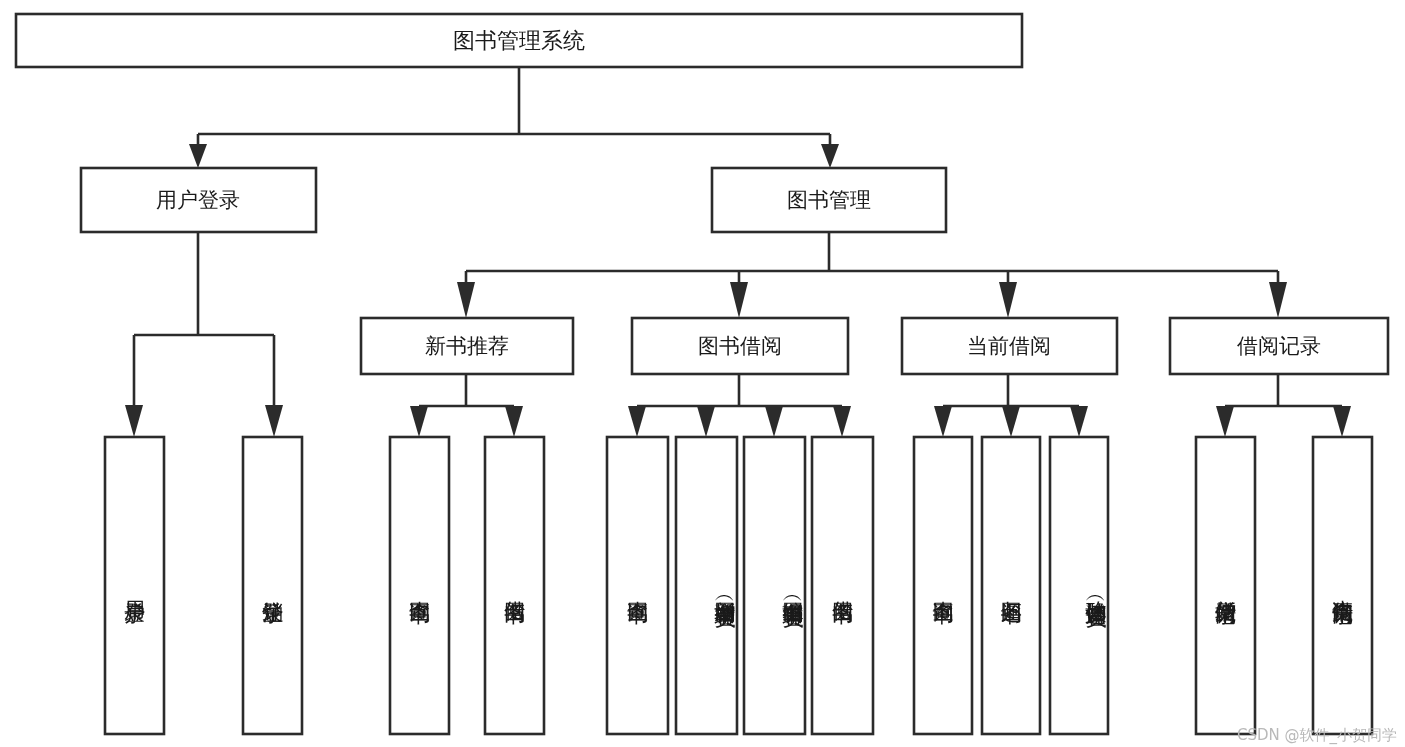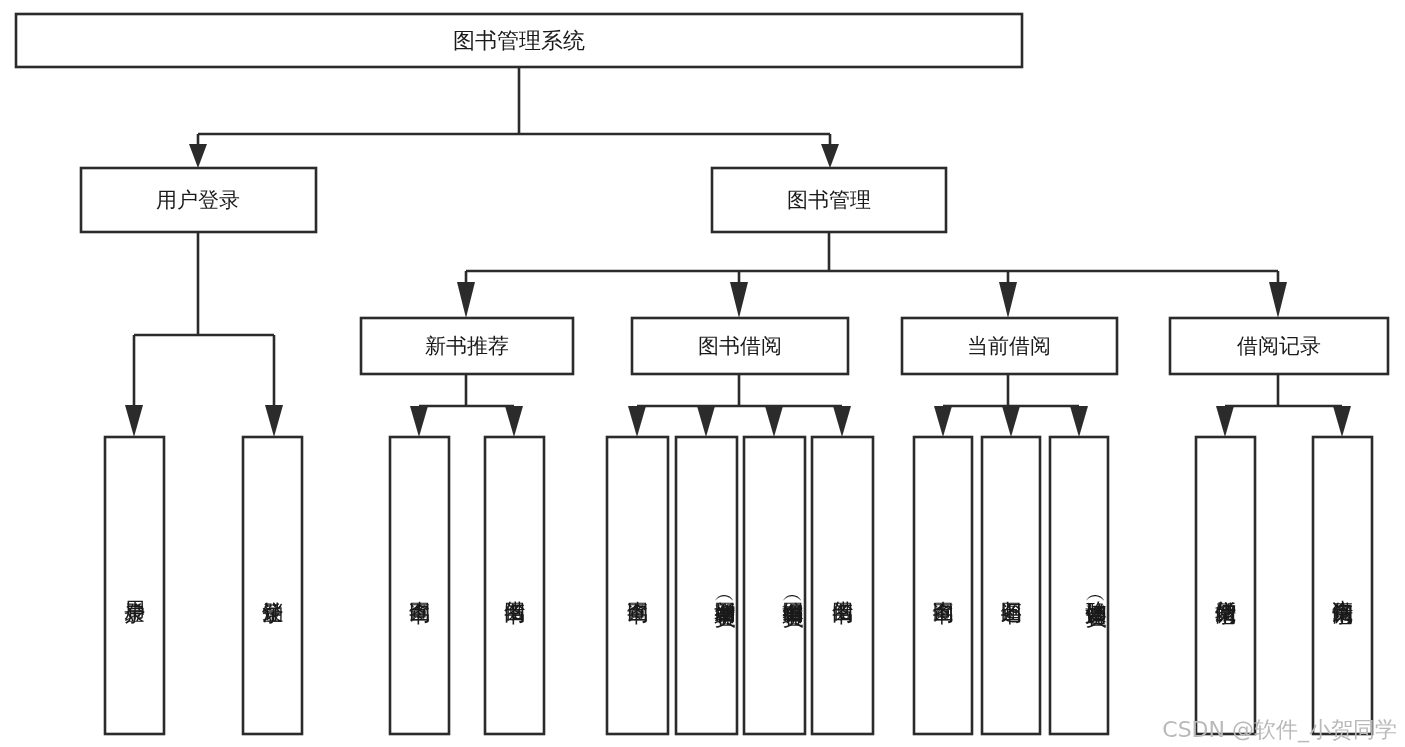--- a/index.html
+++ b/index.html
@@ -72,21 +72,21 @@
     user-select: none;
   }
   .leaf-label.centered {
     align-items: center;
   }
   .watermark {
     position: absolute;
     right: 8px;
     bottom: 2px;
     font-family: "DejaVu Sans", "Liberation Sans", sans-serif;
-    font-size: 22px;
+    font-size: 15px;
     color: #b9b9b9;
     white-space: nowrap;
     user-select: none;
   }
 </style>
 </head>
 <body>
 
 <div id="diagram-root">
 

